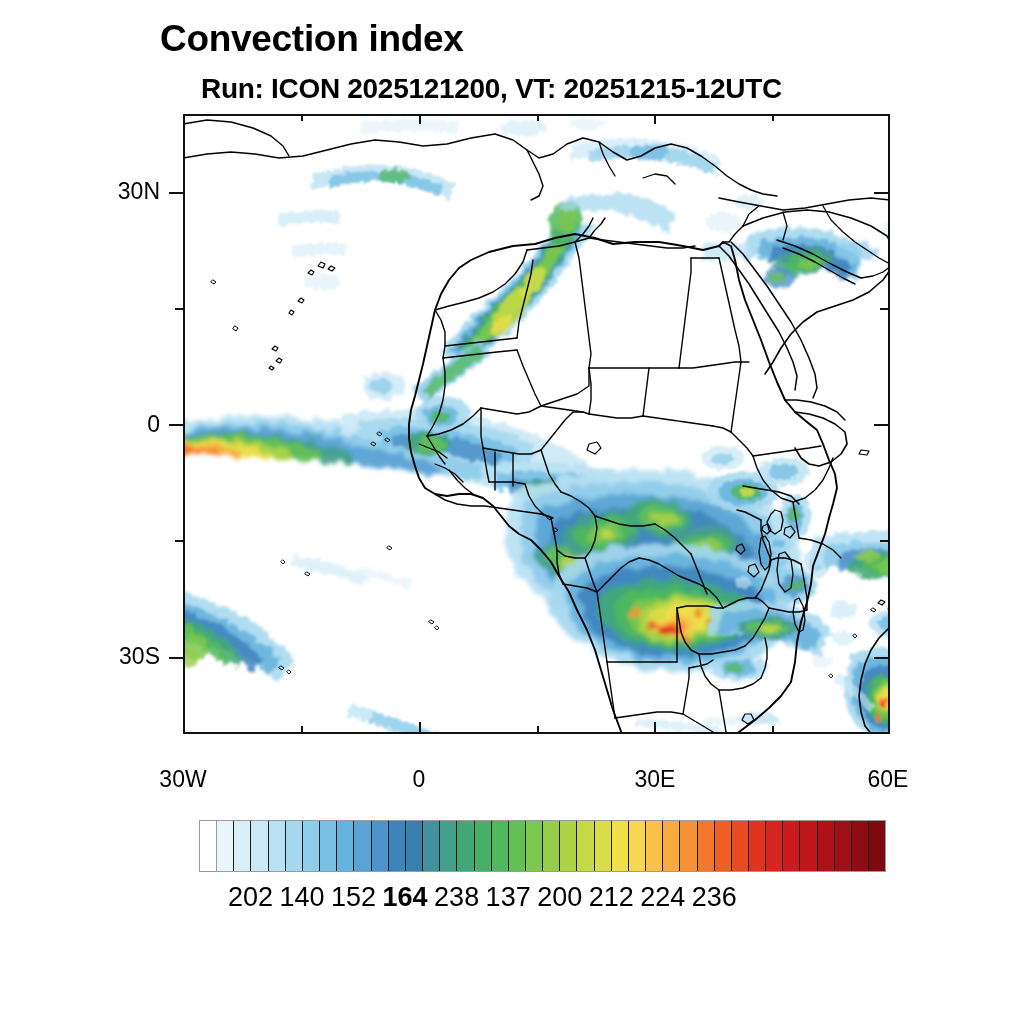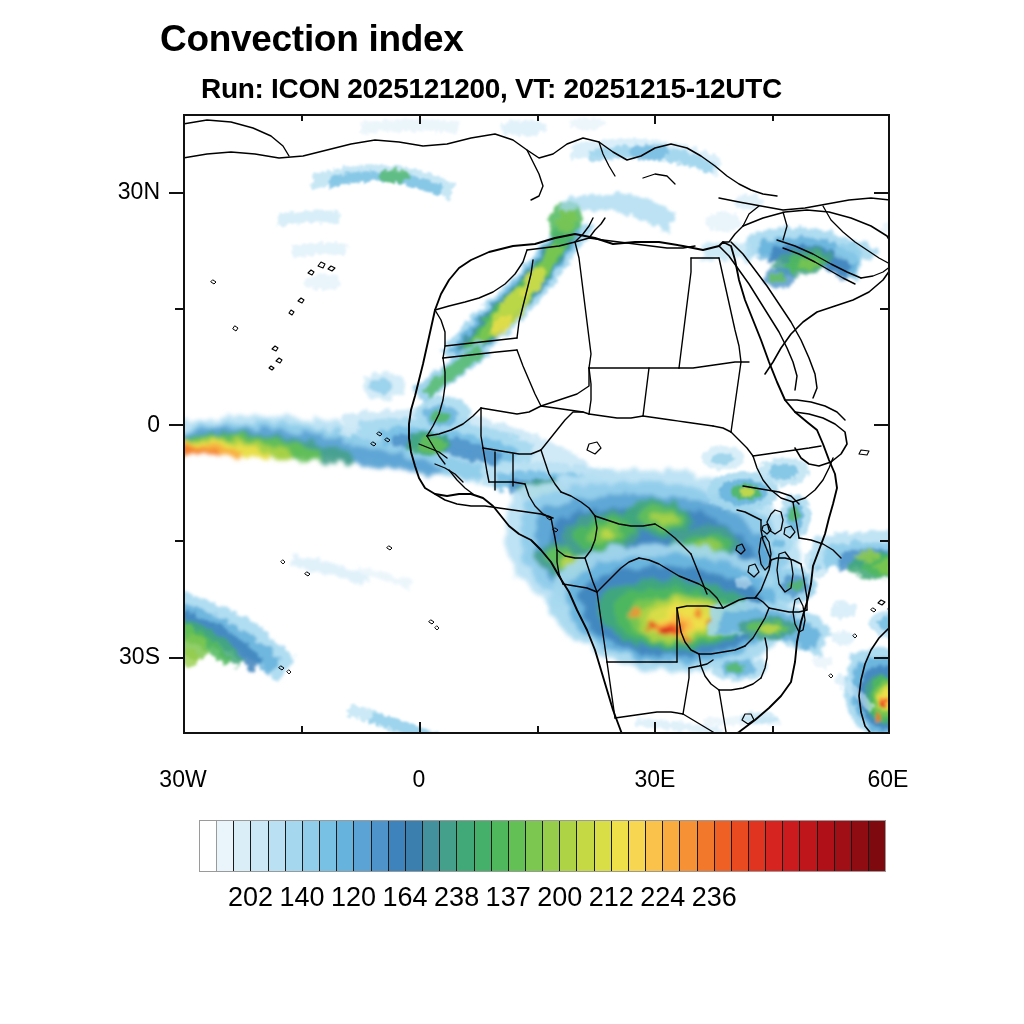--- a/index.html
+++ b/index.html
@@ -710,22 +710,22 @@
       <div class="sw" style="background: rgb(204, 27, 30);"></div>
       <div class="sw" style="background: rgb(191, 22, 28);"></div>
       <div class="sw" style="background: rgb(176, 17, 25);"></div>
       <div class="sw" style="background: rgb(161, 15, 22);"></div>
       <div class="sw" style="background: rgb(143, 12, 19);"></div>
       <div class="sw" style="background: rgb(126, 10, 16);"></div>
     </div>
   <div id="cblabels">
       <span style="left: 51.525px;">202</span>
       <span style="left: 103.05px;">140</span>
-      <span style="left: 154.575px;">120</span>
-      <span style="left: 206.1px;">164</span>
+      <span style="left: 154.575px;">152</span>
+      <span style="left: 206.1px; font-weight: bold;">164</span>
       <span style="left: 257.625px;">238</span>
       <span style="left: 309.15px;">137</span>
       <span style="left: 360.675px;">200</span>
       <span style="left: 412.2px;">212</span>
       <span style="left: 463.725px; text-align: center;">224</span>
       <span style="left: 515.25px; text-align: right;">236</span>
     </div>
 
 </div>
 

